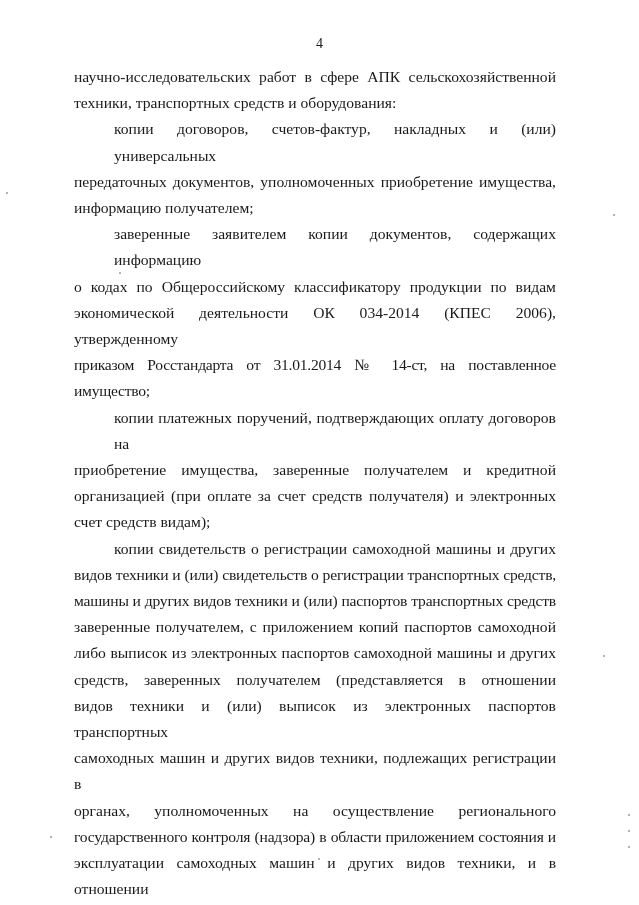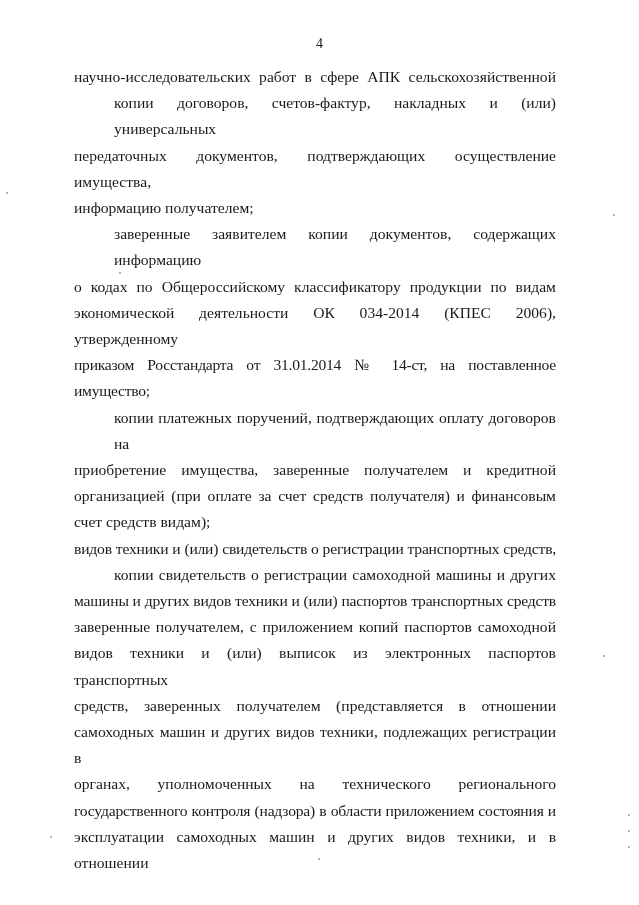--- a/index.html
+++ b/index.html
@@ -15,51 +15,53 @@
 </style>
 </head>
 <body>
 
 <div class="page-num">4</div>
 
 <div class="body">
 
   <div class="para">
     <div class="just-full">научно-исследовательских работ в сфере АПК сельскохозяйственной</div>
+    <div>техники, транспортных средств и оборудования:</div>
   </div>
 
   <div class="para">
     <div class="just-full" style="padding-left:40px">копии договоров, счетов-фактур, накладных и (или) универсальных</div>
-    <div class="just-full">передаточных документов, подтверждающих осуществление имущества,</div>
+    <div class="just-full">передаточных документов, уполномоченных приобретение имущества,</div>
     <div>информацию получателем;</div>
   </div>
 
   <div class="para">
     <div class="just-full" style="padding-left:40px">заверенные заявителем копии документов, содержащих информацию</div>
     <div class="just-full">о кодах по Общероссийскому классификатору продукции по видам</div>
     <div class="just-full">экономической деятельности ОК 034-2014 (КПЕС 2006), утвержденному</div>
     <div style="letter-spacing:-0.25px">приказом Росстандарта от 31.01.2014 № 14-ст, на поставленное имущество;</div>
   </div>
 
   <div class="para">
     <div class="just-full" style="padding-left:40px">копии платежных поручений, подтверждающих оплату договоров на</div>
     <div class="just-full">приобретение имущества, заверенные получателем и кредитной</div>
-    <div class="just-full">организацией (при оплате за счет средств получателя) и финансовым</div>
+    <div class="just-full">организацией (при оплате за счет средств получателя) и электронных</div>
     <div>счет средств видам);</div>
   </div>
 
   <div class="para">
+    <div class="just-full" style="padding-left:40px">копии свидетельств о регистрации самоходной машины и других</div>
     <div class="just-full" style="letter-spacing:-0.2px">видов техники и (или) свидетельств о регистрации транспортных средств,</div>
-    <div class="just-full" style="padding-left:40px">копии свидетельств о регистрации самоходной машины и других</div>
     <div class="just-full" style="letter-spacing:-0.2px">машины и других видов техники и (или) паспортов транспортных средств</div>
     <div class="just-full">заверенные получателем, с приложением копий паспортов самоходной</div>
+    <div class="just-full">либо выписок из электронных паспортов самоходной машины и других</div>
+    <div class="just-full">средств, заверенных получателем (представляется в отношении</div>
     <div class="just-full">видов техники и (или) выписок из электронных паспортов транспортных</div>
-    <div class="just-full">средств, заверенных получателем (представляется в отношении</div>
     <div class="just-full">самоходных машин и других видов техники, подлежащих регистрации в</div>
-    <div class="just-full">органах, уполномоченных на технического регионального</div>
+    <div class="just-full">органах, уполномоченных на осуществление регионального</div>
     <div class="just-full" style="letter-spacing:-0.2px">государственного контроля (надзора) в области приложением состояния и</div>
     <div class="just-full">эксплуатации самоходных машин и других видов техники, и в отношении</div>
 
   </div>
 </div>
 
 <div class="speck" style="left:6px;top:192px"></div>
 <div class="speck" style="left:613px;top:214px"></div>
 <div class="speck" style="left:119px;top:272px"></div>
 <div class="speck" style="left:628px;top:814px"></div>

